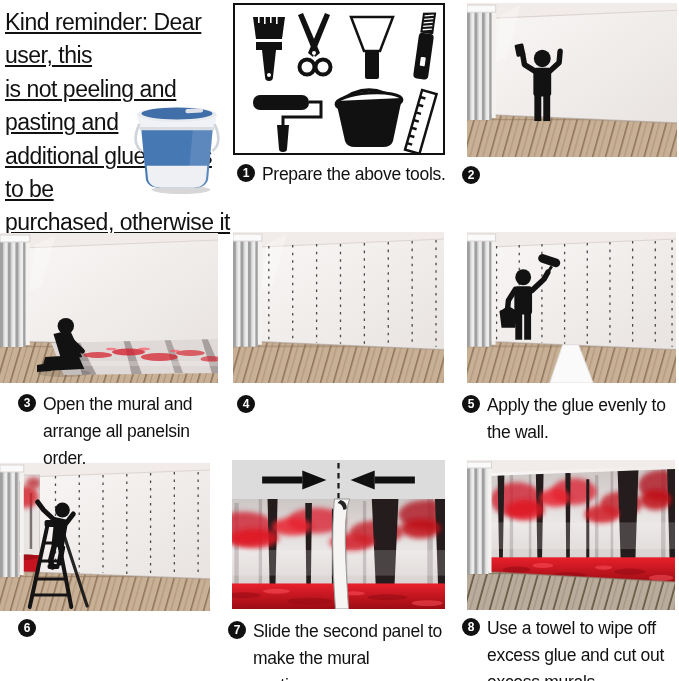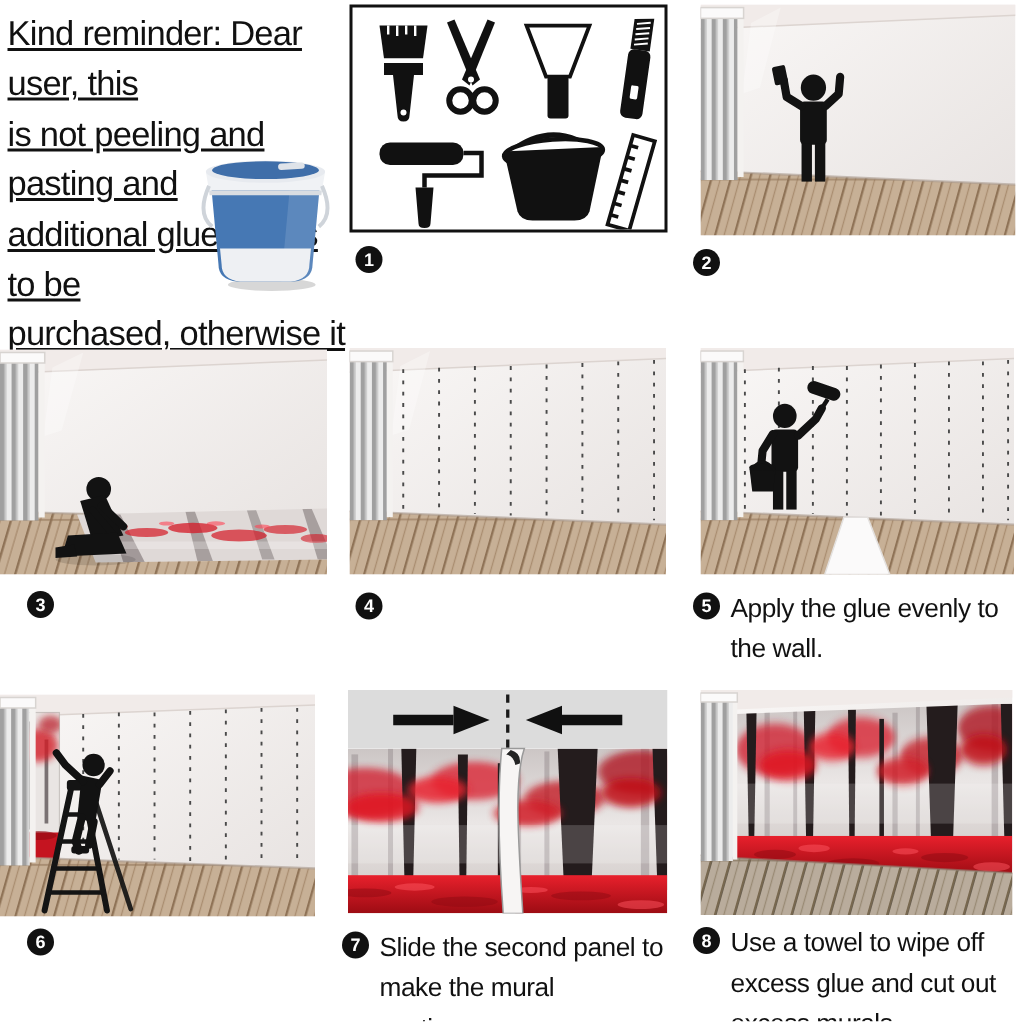--- a/index.html
+++ b/index.html
@@ -429,28 +429,32 @@
       <polygon points="0,110 24,112 212,122 212,150 0,150" fill="url(#woodGray)"></polygon>
       <polyline points="0,110 24,112 212,122" stroke="#8d8172" stroke-width="1.5" fill="none" opacity="0.6"></polyline>
       <rect x="0" y="2" width="22" height="112" fill="url(#blinds)"></rect>
       <rect x="22" y="2" width="3" height="111" fill="#f4f2f0"></rect>
       <rect x="0" y="2" width="25" height="6" fill="#fbfafa" stroke="#d8d4d1" stroke-width="1"></rect>
     </svg>
   </figure>
 
   <figcaption class="abs caption" style="left:237px;top:161px;width:212px;">
     <span class="num">1</span>
+    <span class="cap-text">Prepare the above tools.</span>
   </figcaption>
 
   <figcaption class="abs caption" style="left:462px;top:163px;width:218px;">
     <span class="num">2</span>
   </figcaption>
 
   <figcaption class="abs caption" style="left:18px;top:391px;width:205px;">
     <span class="num">3</span>
+    <span class="cap-text">Open the mural and
+arrange all panelsin
+order.</span>
   </figcaption>
 
   <figcaption class="abs caption" style="left:237px;top:392px;width:210px;">
     <span class="num">4</span>
   </figcaption>
 
   <figcaption class="abs caption" style="left:462px;top:392px;width:218px;">
     <span class="num">5</span>
     <span class="cap-text">Apply the glue evenly to
 the wall.</span>

